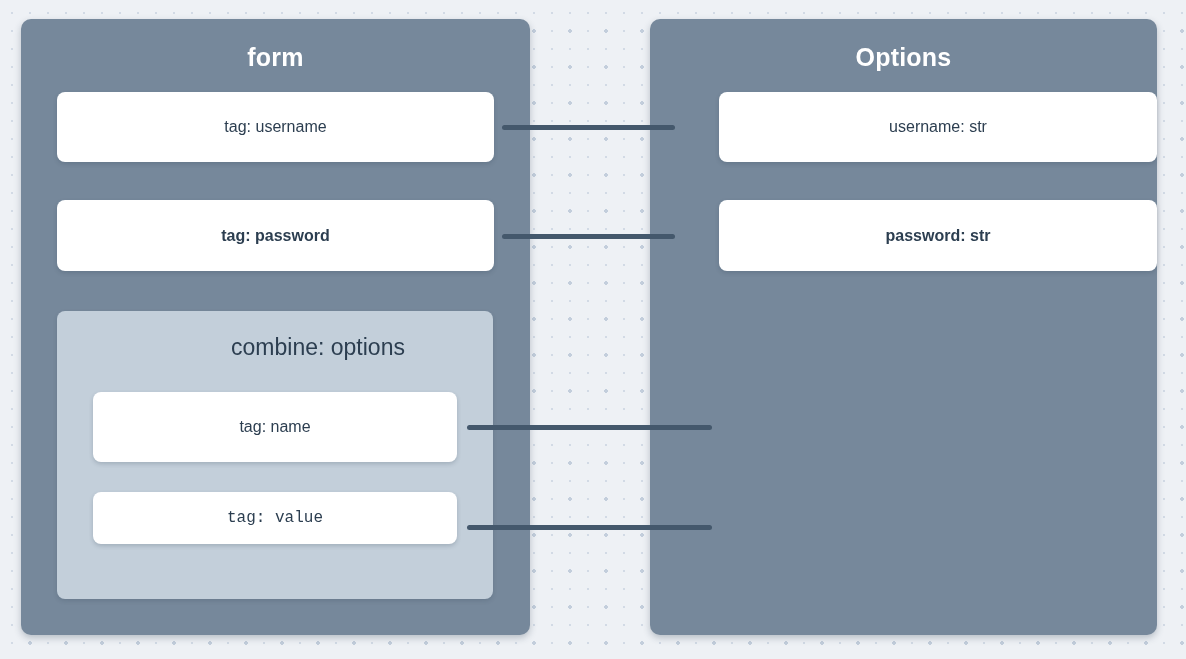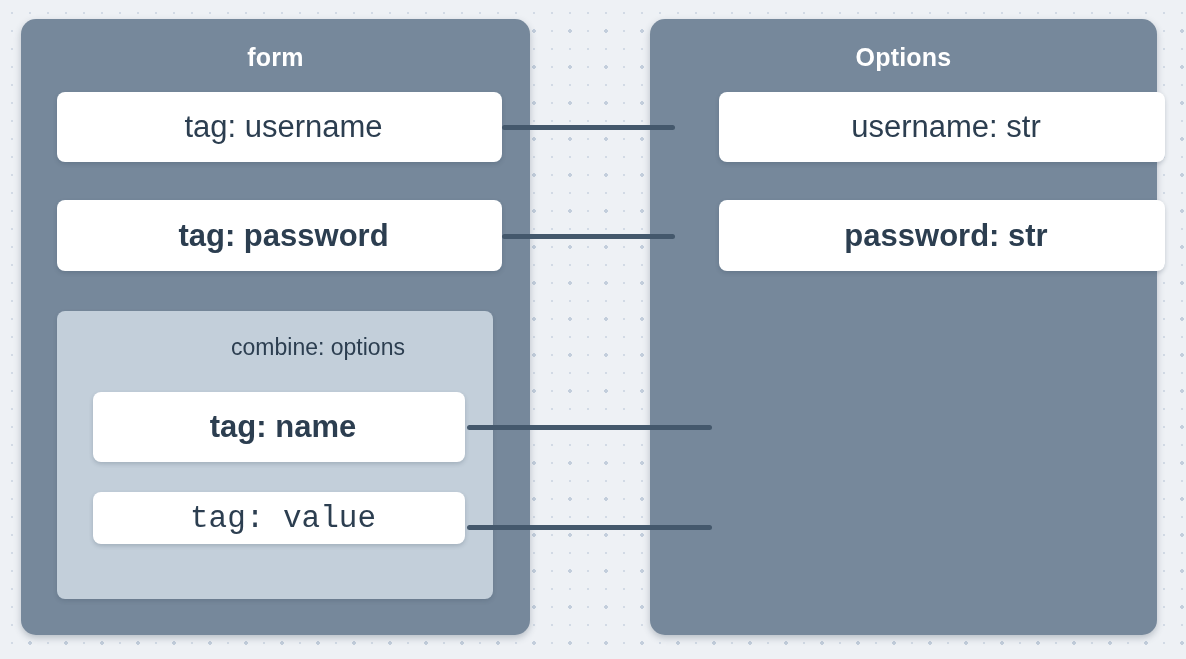--- a/index.html
+++ b/index.html
@@ -17,21 +17,21 @@
       radial-gradient(circle, #d2dae5 1.1px, rgba(0,0,0,0) 1.4px);
     background-size: 36px 36px, 18px 18px;
     background-position: 12px 13px, 3px 4px;
     font-family: "Liberation Sans", "DejaVu Sans", sans-serif;
   }
   .node {
     position: absolute;
     top: 19px;
     height: 616px;
     background: #76889b;
-    border-radius: 15px;
+    border-radius: 10px;
     box-shadow: 0 3px 7px rgba(44, 62, 80, 0.28);
   }
   .node-left  { left: 21px;  width: 509px; }
   .node-right { left: 650px; width: 507px; }
   .node-title {
     position: absolute;
     top: 24px;
     left: 0;
     width: 100%;
     margin: 0;
@@ -42,24 +42,23 @@
     letter-spacing: 0.2px;
   }
   .field {
     position: absolute;
     display: flex;
     align-items: center;
     justify-content: center;
     background: #ffffff;
     border-radius: 8px;
     box-shadow: 0 2px 4px rgba(44, 62, 80, 0.22);
-    font-size: 31px;
+    font-size: 16px;
     color: #2c3e50;
     white-space: nowrap;
-    padding-left: 8px;
   }
   
   .f-row1 { top: 73px;  height: 70px; }
   .f-row2 { top: 181px; height: 71px; font-weight: bold; }
   .node-left  .f-outer { left: 36px; width: 437px; }
   .node-right .f-outer { left: 33px; width: 438px; margin-left: 36px; }
   
   .group {
     position: absolute;
     top: 292px;
@@ -73,21 +72,21 @@
   .group-title {
     position: absolute;
     top: 23px;
     left: 0;
     width: 100%;
     text-align: center;
     font-size: 23px;
     color: #2c3e50;
     margin-left: 43px;
   }
-  .g-row1 { top: 81px;  height: 70px; font-weight: bold; }
+  .g-row1 { top: 81px;  height: 70px; }
   .g-row2 { top: 181px; height: 52px; font-family: Liberation Mono, monospace; }
   .group .field { left: 36px; width: 364px; }
   
   .connector {
     position: absolute;
     height: 5px;
     border-radius: 3px;
     background: #44586c;
   }
   .c1 { left: 502px; top: 125px; width: 173px; }

